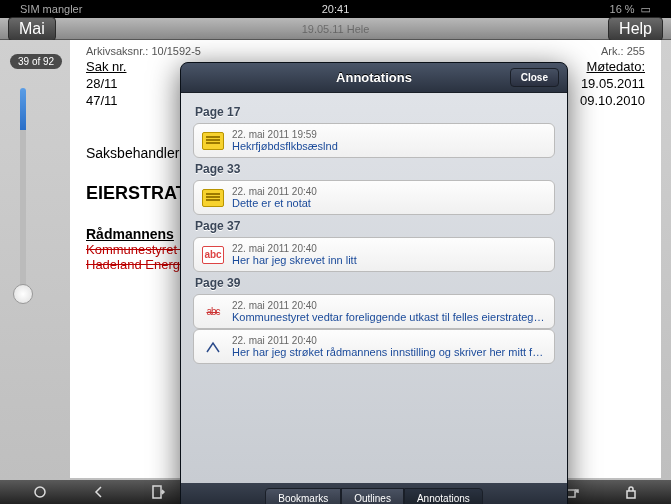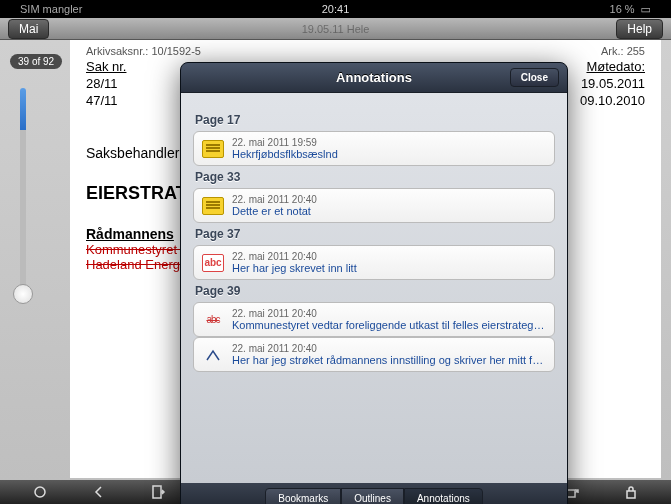--- a/index.html
+++ b/index.html
@@ -3,21 +3,21 @@
 <meta charset="utf-8">
 <style>
 * { margin: 0; padding: 0; box-sizing: border-box; font-family: -apple-system, Helvetica, Arial, sans-serif; }
 html, body { width: 671px; height: 504px; overflow: hidden; background: #000; }
 
 .status-bar { height: 18px; background: #000; color: #aaa; display: flex; justify-content: space-between; align-items: center; font-size: 11px; padding: 0 20px; }
 .status-left, .status-right { display: flex; gap: 6px; }
 .status-center { position: absolute; left: 50%; transform: translateX(-50%); color: #ddd; }
 
 .nav-bar { height: 22px; background: linear-gradient(#b8b8b8,#8a8a8a); display: flex; align-items: center; justify-content: space-between; padding: 0 8px; position: relative; border-bottom: 1px solid #555; }
-.nav-btn { background: linear-gradient(#6a6a6a,#3a3a3a); color: #fff; font-size: 12px; padding: 2px 10px; border-radius: 4px; border: 1px solid #2a2a2a; }
+.nav-btn { background: linear-gradient(#6a6a6a,#3a3a3a); color: #fff; font-size: 16px; padding: 2px 10px; border-radius: 4px; border: 1px solid #2a2a2a; }
 .nav-title { position: absolute; left: 50%; transform: translateX(-50%); font-size: 11px; color: #333; opacity: 0.5; }
 
 .doc-area { position: relative; height: 440px; background: linear-gradient(#d0d0d0,#bfbfbf); }
 .doc-page { position: absolute; left: 70px; right: 10px; top: 0; bottom: 2px; background: #fff; padding: 4px 16px 10px 16px; }
 .table-row { display: flex; justify-content: space-between; font-size: 13px; padding: 1px 0; }
 .sak-label { text-decoration: underline; }
 .heading2 { font-size: 14px; margin-top: 36px; }
 .heading1 { font-size: 18px; font-weight: bold; margin-top: 22px; }
 .heading3 { font-size: 14px; font-weight: bold; margin-top: 22px; text-decoration: underline; }
 .strike { text-decoration: line-through; color: #b00; font-size: 13px; }
@@ -28,21 +28,21 @@
 
 .bottom-bar { height: 24px; background: linear-gradient(#5a5a5a,#222); display: flex; align-items: center; justify-content: space-around; padding: 0 10px; }
 .bb-icon { color: #ddd; display: flex; align-items: center; justify-content: center; width: 30px; }
 .bb-svg { width: 16px; height: 16px; fill: none; stroke: #ddd; stroke-width: 1.5; }
 
 .modal-wrap { position: absolute; left: 180px; top: 22px; width: 388px; height: 450px; border-radius: 8px; background: #1a2230; box-shadow: 0 6px 30px rgba(0,0,0,0.6); border: 1px solid #0a1018; overflow: hidden; }
 .modal-header { height: 30px; background: linear-gradient(#4a5568,#2a3240); display: flex; align-items: center; justify-content: center; position: relative; border-bottom: 1px solid #1a1f28; }
 .modal-title { color: #fff; font-size: 13px; font-weight: bold; text-shadow: 0 -1px 0 #000; }
 .close-btn { position: absolute; right: 8px; top: 5px; background: linear-gradient(#465062,#2a3040); color: #fff; font-size: 10px; font-weight: bold; padding: 3px 10px; border-radius: 4px; border: 1px solid #1a1f28; }
 
-.modal-body { height: 390px; background: linear-gradient(#e0e3e8,#c8ccd2); padding: 16px 12px; overflow: hidden; }
+.modal-body { height: 390px; background: linear-gradient(#e0e3e8,#c8ccd2); padding: 8px 12px; overflow: hidden; }
 .page-label { font-size: 12px; font-weight: bold; color: #3a4658; text-shadow: 0 1px 0 #fff; margin: 4px 0 4px 2px; }
 .anno-item { background: linear-gradient(#fdfdfd,#f0f0f0); border: 1px solid #bbb; border-radius: 6px; padding: 5px 8px; display: flex; gap: 8px; align-items: center; }
 .anno-icon { width: 22px; height: 18px; display: flex; align-items: center; justify-content: center; font-size: 10px; }
 .note-ic { background: #f7d22e; border: 1px solid #b89400; border-radius: 2px; position: relative; }
 .note-ic::after { content: ""; position: absolute; left: 3px; top: 3px; right: 3px; height: 2px; background: #9c7a00; box-shadow: 0 3px 0 #9c7a00, 0 6px 0 #9c7a00; }
 .abc-ic { border: 1px solid #d44; color: #d44; font-weight: bold; border-radius: 2px; background: #fff; }
 .strike-ic { color: #c33; letter-spacing: -1px; }
 .arrow-ic svg { width: 16px; height: 14px; stroke: #2a4a8a; fill: none; stroke-width: 1.5; }
 .anno-text { flex: 1; min-width: 0; }
 .anno-date { font-size: 10px; color: #666; }

